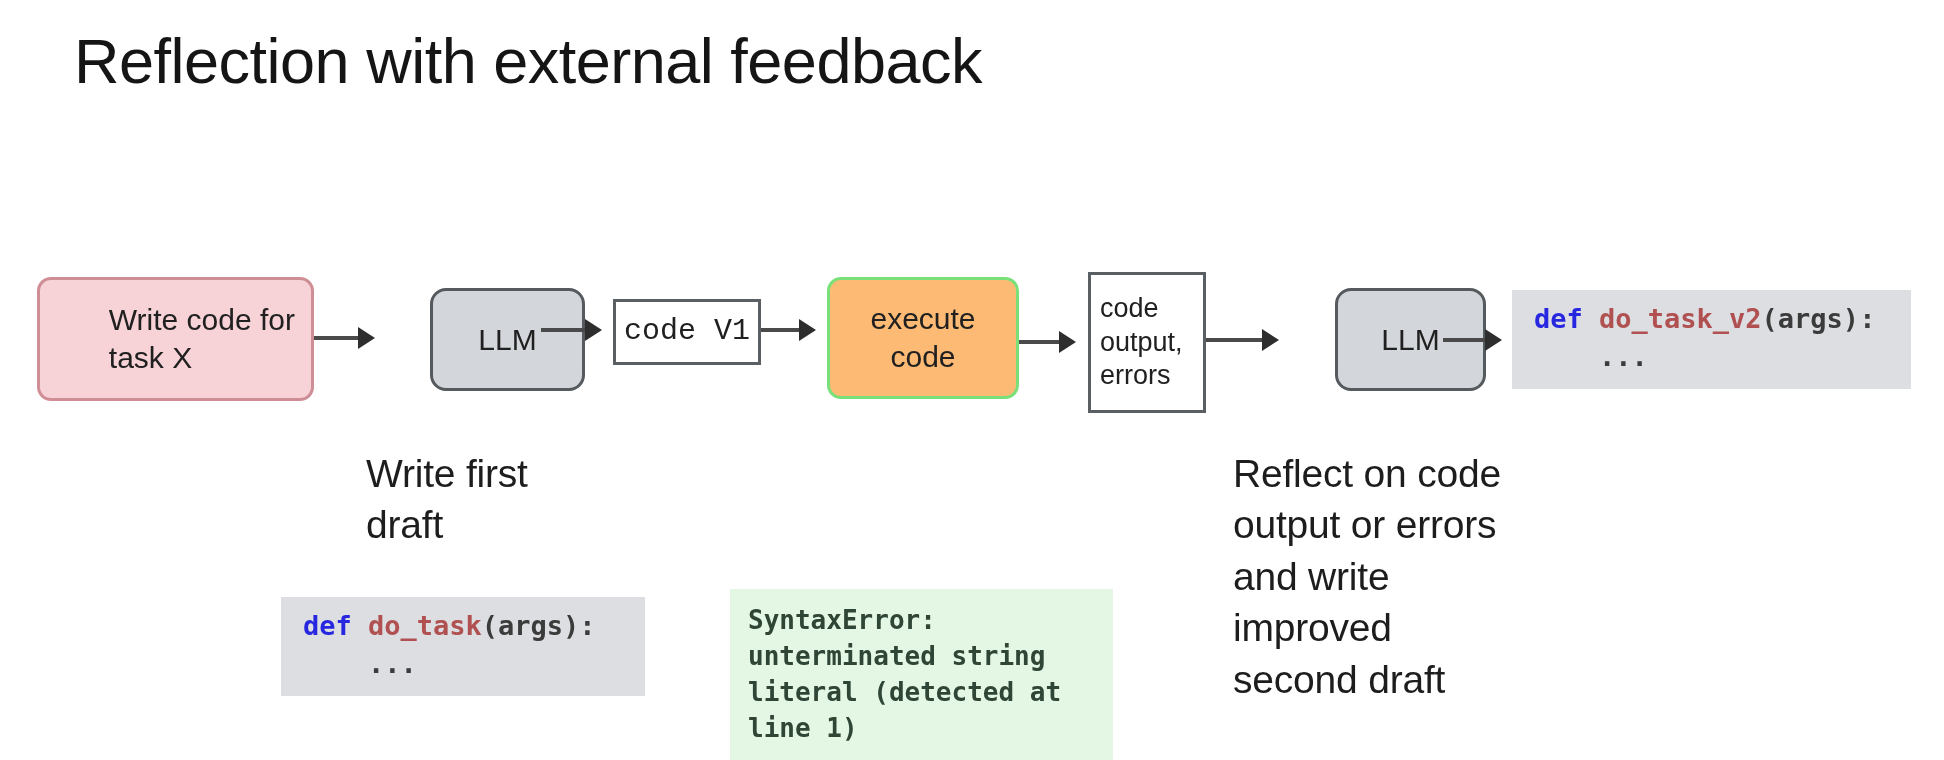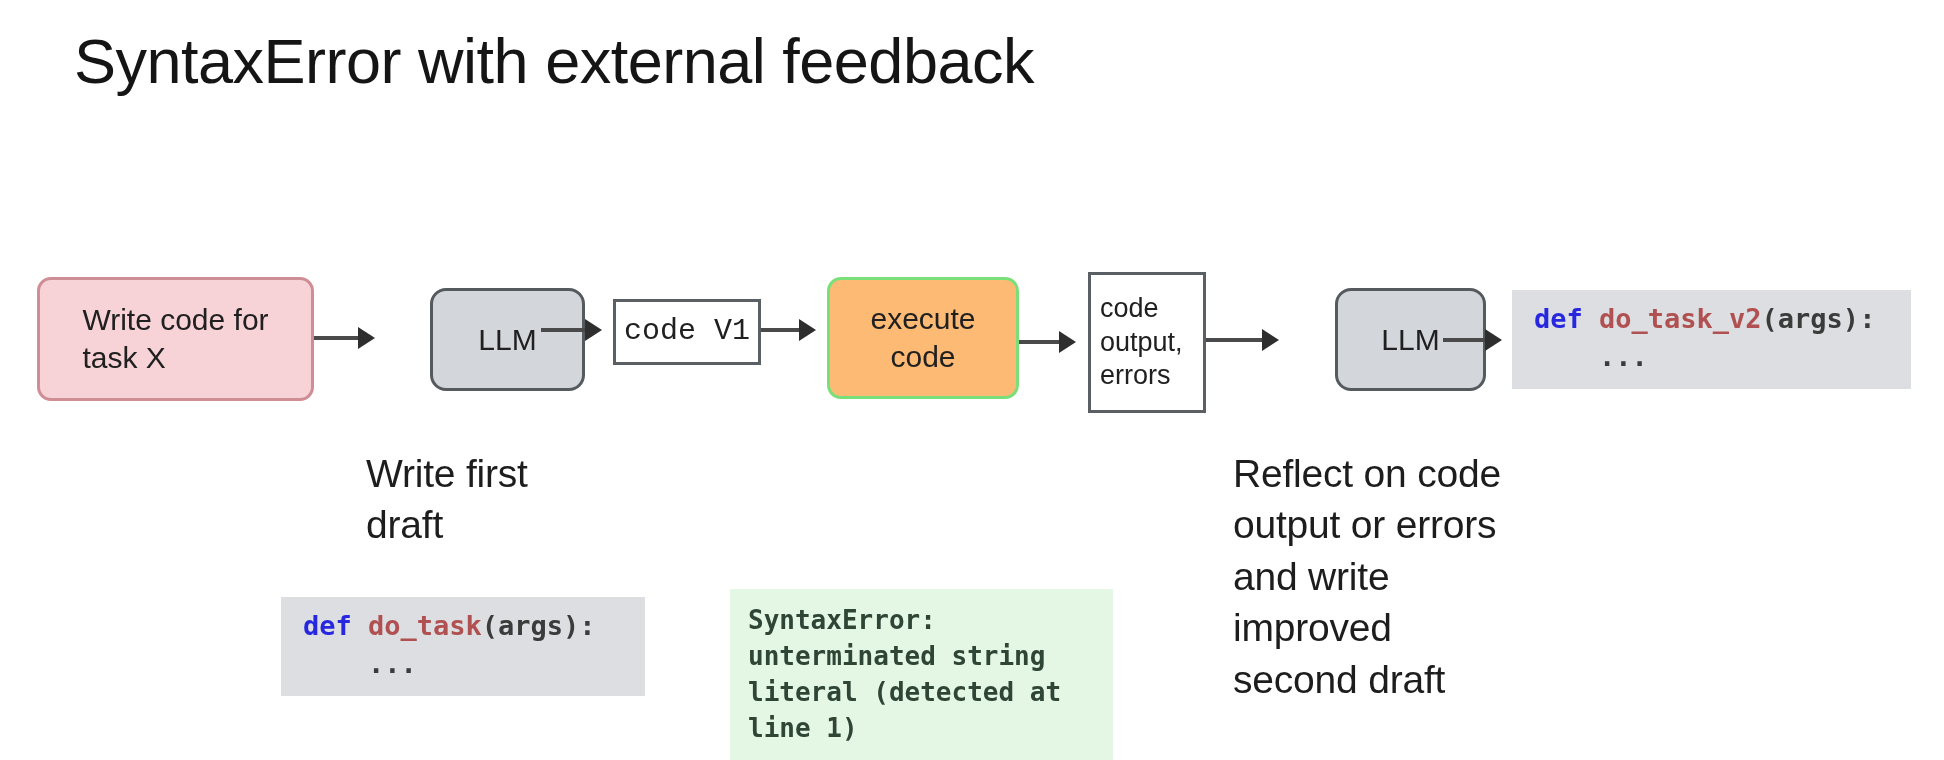--- a/index.html
+++ b/index.html
@@ -52,21 +52,21 @@
 
   
   #node-prompt {
     left: 37px;
     top: 277px;
     width: 277px;
     height: 124px;
     background: #f7d2d7;
     border: 3px solid #cf8d95;
     border-radius: 14px;
-    justify-content: center;
+    justify-content: flex-end;
     text-align: left;
     padding: 0 16px;
   }
   #node-prompt .node-label { text-align: left; }
 
   
   .node-llm {
     background: #d3d6da;
     border: 3px solid #555a5e;
     border-radius: 16px;
@@ -173,21 +173,21 @@
     font-weight: 700;
     white-space: pre-line;
     padding: 14px 18px 18px 18px;
   }
 </style>
 </head>
 <body>
 
 <div id="slide">
 
-  <div id="slide-title">SyntaxError with external feedback</div>
+  <div id="slide-title">Reflection with external feedback</div>
 
   <div class="node" id="node-prompt">
     <span class="node-label">Write code for
 task X</span>
   </div>
 
   <div class="node node-llm" id="node-llm-1">
     <span class="node-label">LLM</span>
   </div>
 

